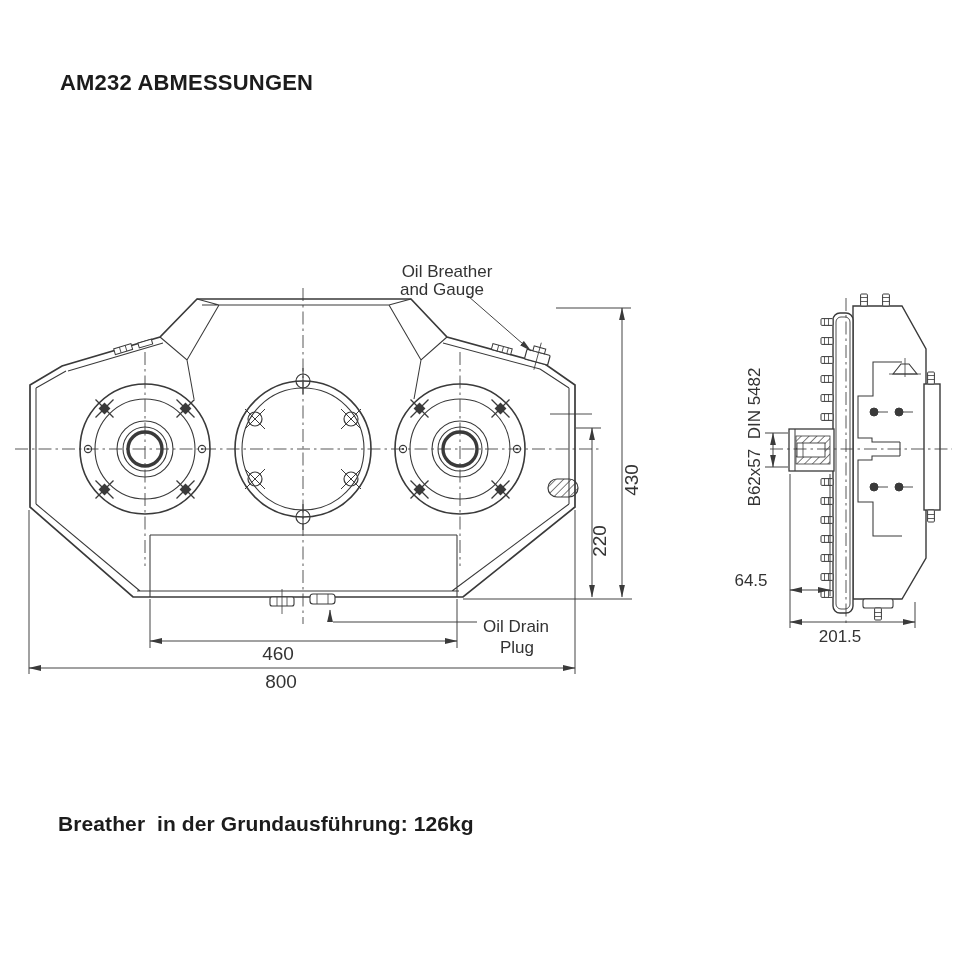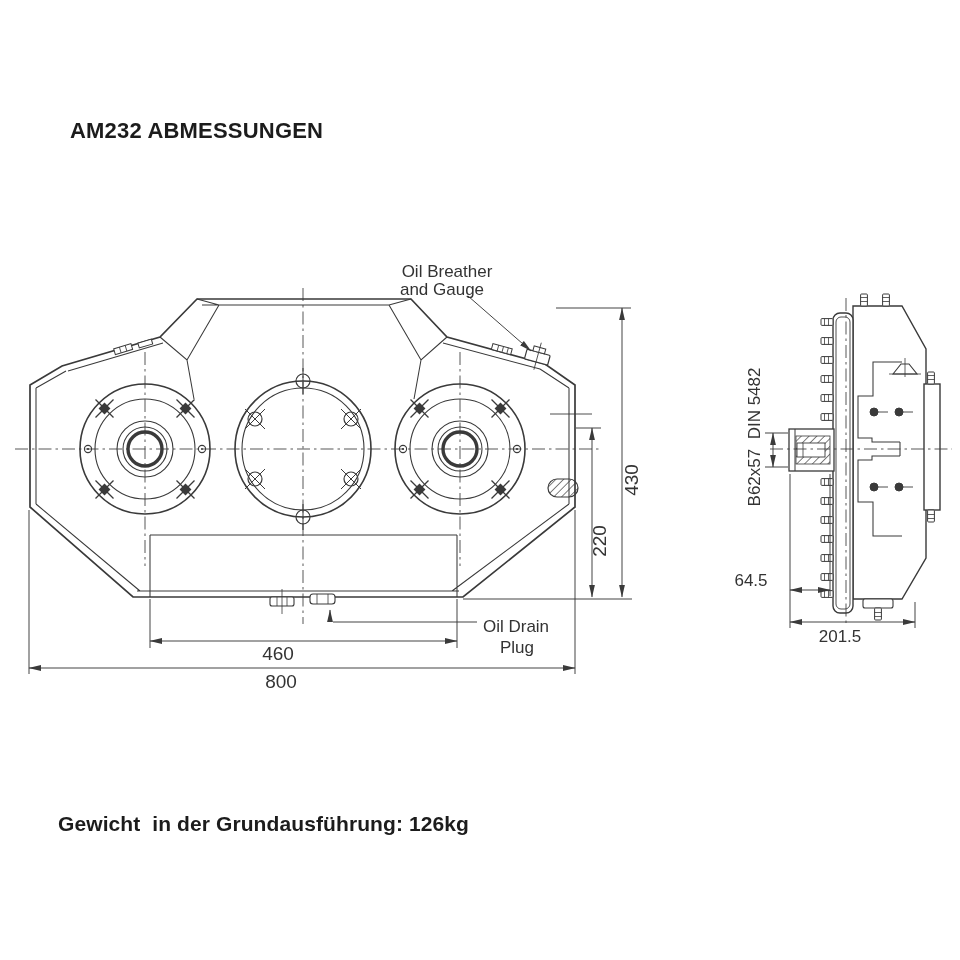--- a/index.html
+++ b/index.html
@@ -1,24 +1,23 @@
 <!DOCTYPE html>
 <html><head>
 <meta charset="utf-8">
 <style>
   html,body{margin:0;padding:0;}
   body{
     width:960px;height:960px;background:#ffffff;position:relative;
     font-family:"Liberation Sans", sans-serif;overflow:hidden;
   }
   .page-title{
-    position:absolute;left:70px;top:70px;
+    position:absolute;left:60px;top:70px;
     font-size:22px;font-weight:600;letter-spacing:.2px;color:#1c1c1c;
     white-space:pre;
-    margin-top:48px;
   }
   .page-footer{
     position:absolute;left:58px;top:812px;
     font-size:21px;font-weight:600;letter-spacing:.1px;color:#1c1c1c;
     white-space:pre;
   }
   svg{position:absolute;left:0;top:0;}
   svg text{font-family:"Liberation Sans", sans-serif;fill:#333333;}
   .ann{font-size:17px;}
   .dim{font-size:19px;}
@@ -255,13 +254,13 @@
     <text class="dim" text-anchor="middle">430</text>
   </g>
 
   <g transform="translate(760,437) rotate(-90)">
     <text class="dimS" text-anchor="middle" style="white-space:pre">B62x57  DIN 5482</text>
   </g>
   <text class="dimS" x="751" y="586" text-anchor="middle">64.5</text>
   <text class="dimS" x="840" y="642" text-anchor="middle">201.5</text>
 </svg>
 
-<div class="page-footer">Gewicht  in der Grundausführung: 126kg</div>
+<div class="page-footer">Breather  in der Grundausführung: 126kg</div>
 
 </body></html>

